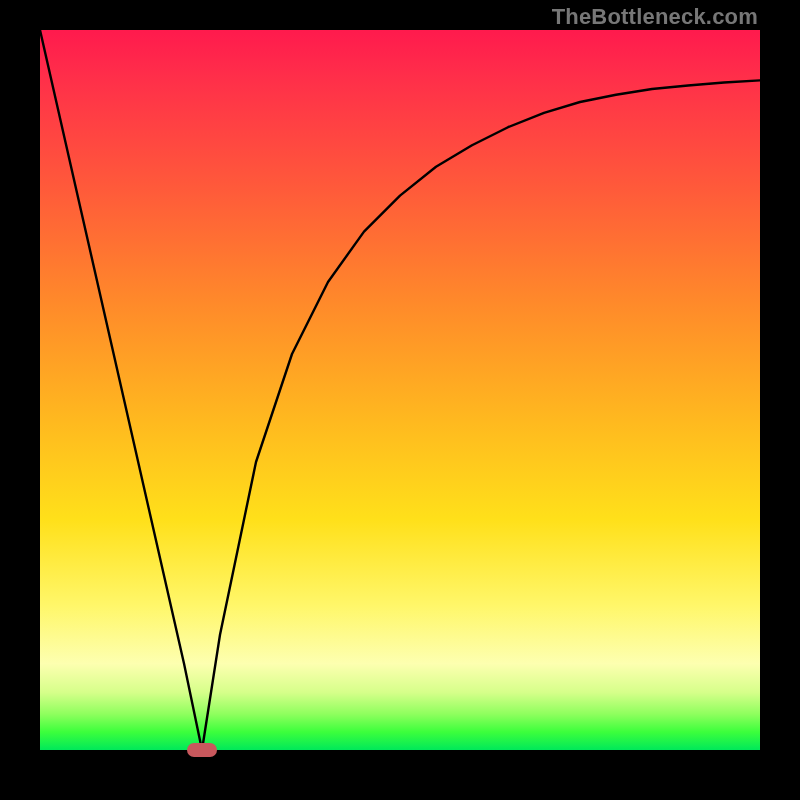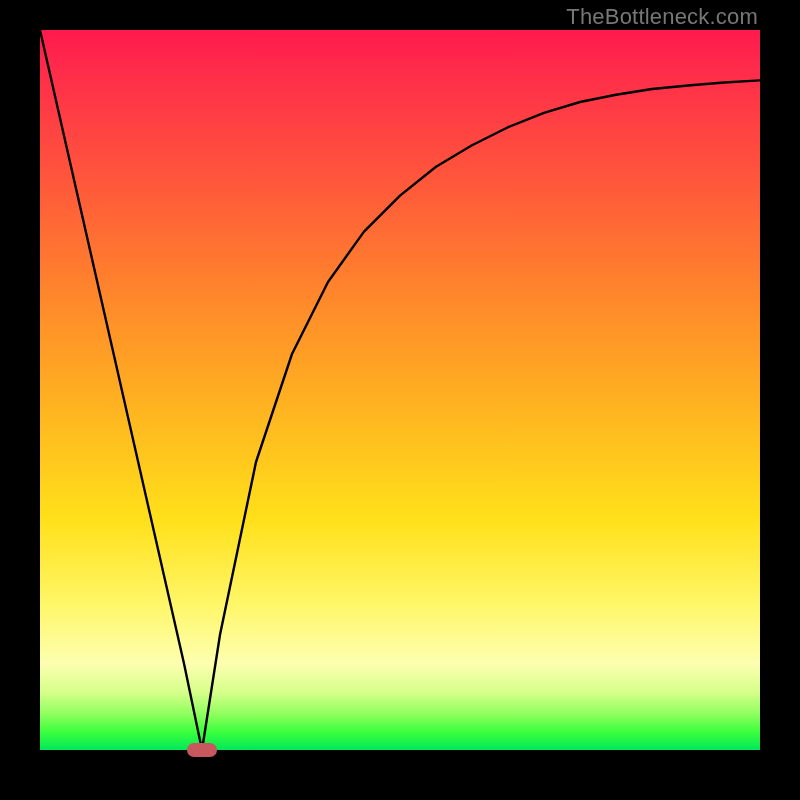--- a/index.html
+++ b/index.html
@@ -39,21 +39,21 @@
       #3cff3c 97.5%,
       #00e85a 100%
     );
   }
   .attribution {
     position: absolute;
     top: 4px;
     right: 42px;
     color: #777;
     font-size: 22px;
-    font-weight: 400;
+    font-weight: 700;
     letter-spacing: 0.2px;
     user-select: none;
   }
   .marker {
     position: absolute;
     background: #c8585d;
     border-radius: 999px;
   }
   svg.curve {
     position: absolute;

